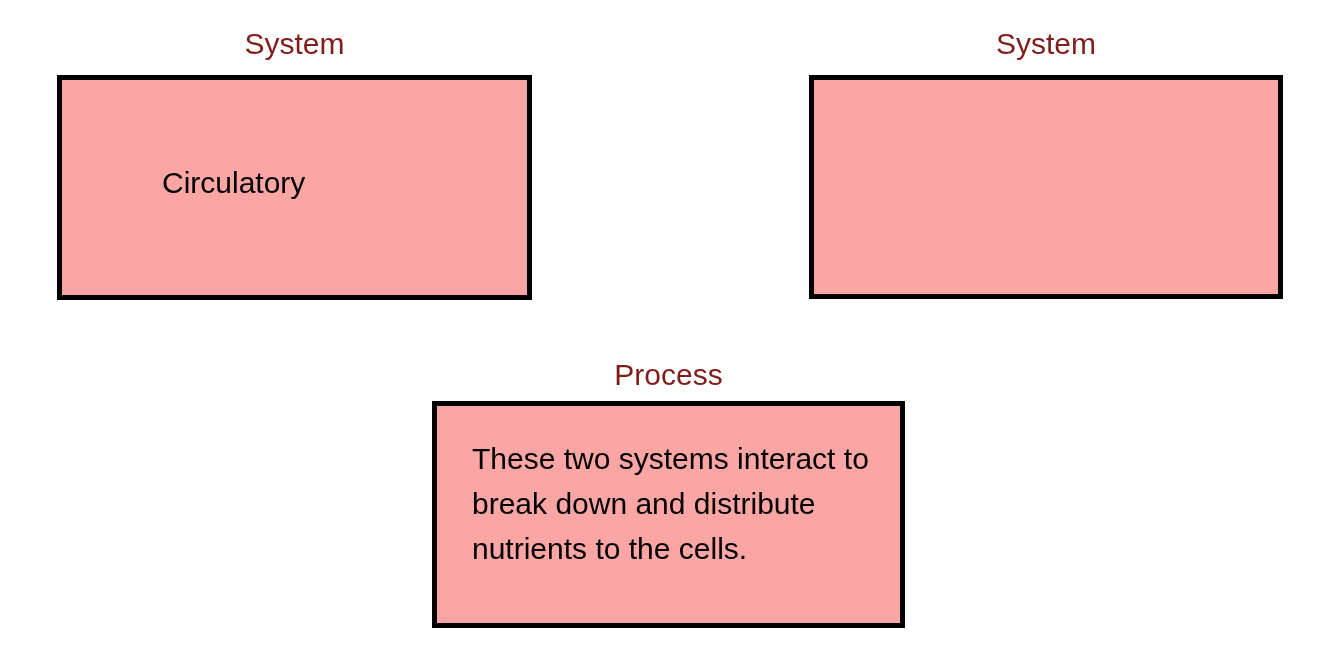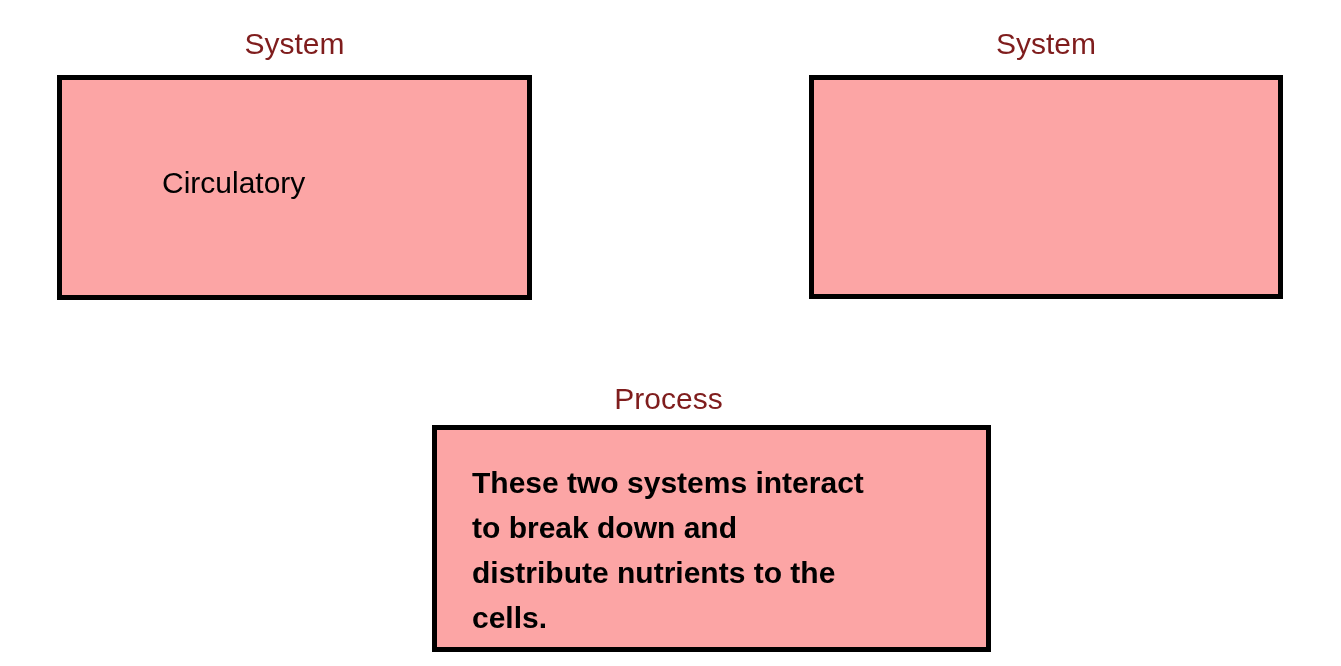--- a/index.html
+++ b/index.html
@@ -54,23 +54,23 @@
   #node-system-left .node-box  { left: 0px; top: 48px; width: 475px; height: 225px; }
   #node-system-left .node-box-text { left: 100px; top: 80px; }
 
   
   #node-system-right            { left: 809px; top: 27px; width: 474px; height: 272px; }
   #node-system-right .node-label{ top: 0px; }
   #node-system-right .node-box  { left: 0px; top: 48px; width: 474px; height: 224px; }
   #node-system-right .node-box-text { left: 35px; top: 24px; }
 
   
-  #node-process            { left: 432px; top: 358px; width: 473px; height: 270px; margin-top: 24px; }
+  #node-process            { left: 432px; top: 358px; width: 473px; height: 270px; }
   #node-process .node-label{ top: 0px; }
-  #node-process .node-box  { left: 0px; top: 43px; width: 559px; height: 227px; font-weight: bold; }
+  #node-process .node-box  { left: 0px; top: 43px; width: 473px; height: 227px; }
   #node-process .node-box-text { left: 35px; top: 30px; width: 400px; }
 
   .empty-slot { min-height: 1px; }
 </style>
 </head>
 <body>
 
 <div id="canvas">
 
   <div class="node" id="node-system-left">

